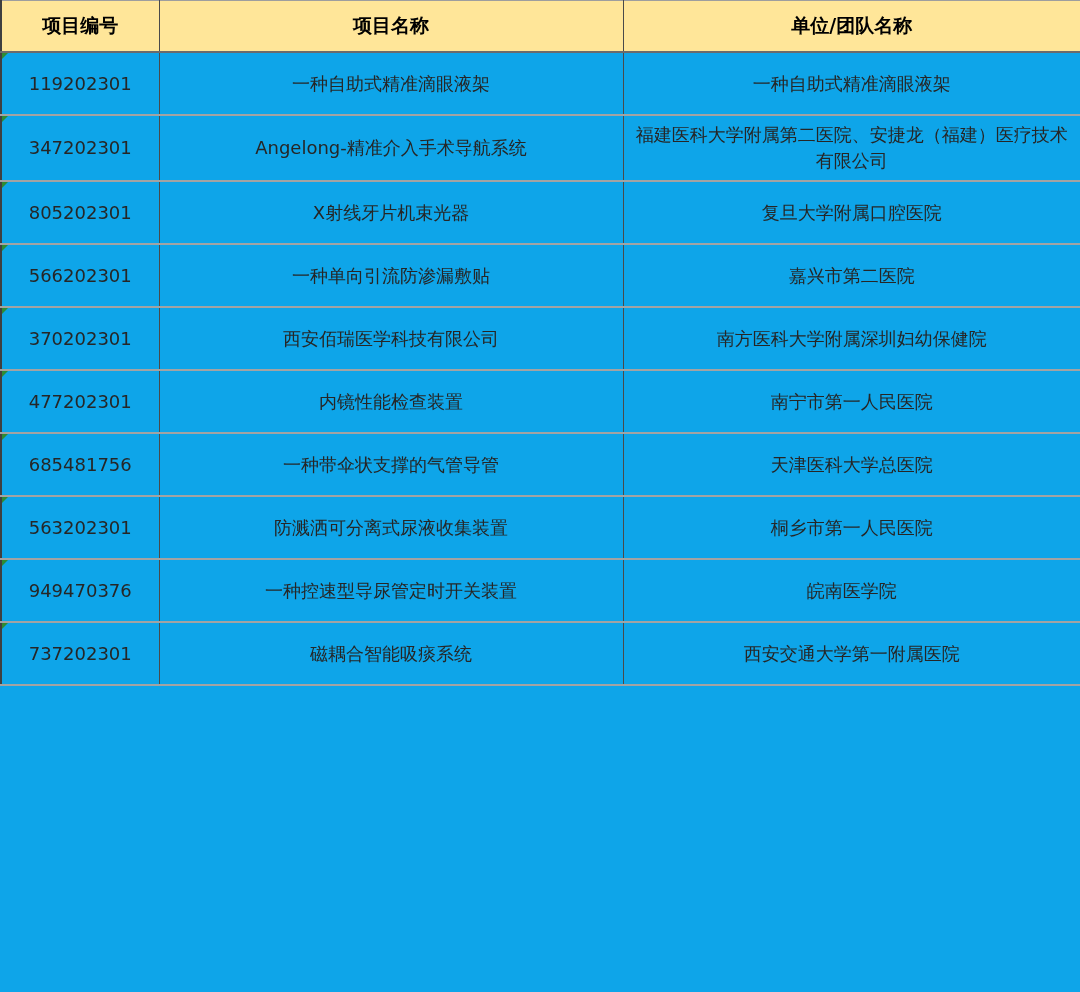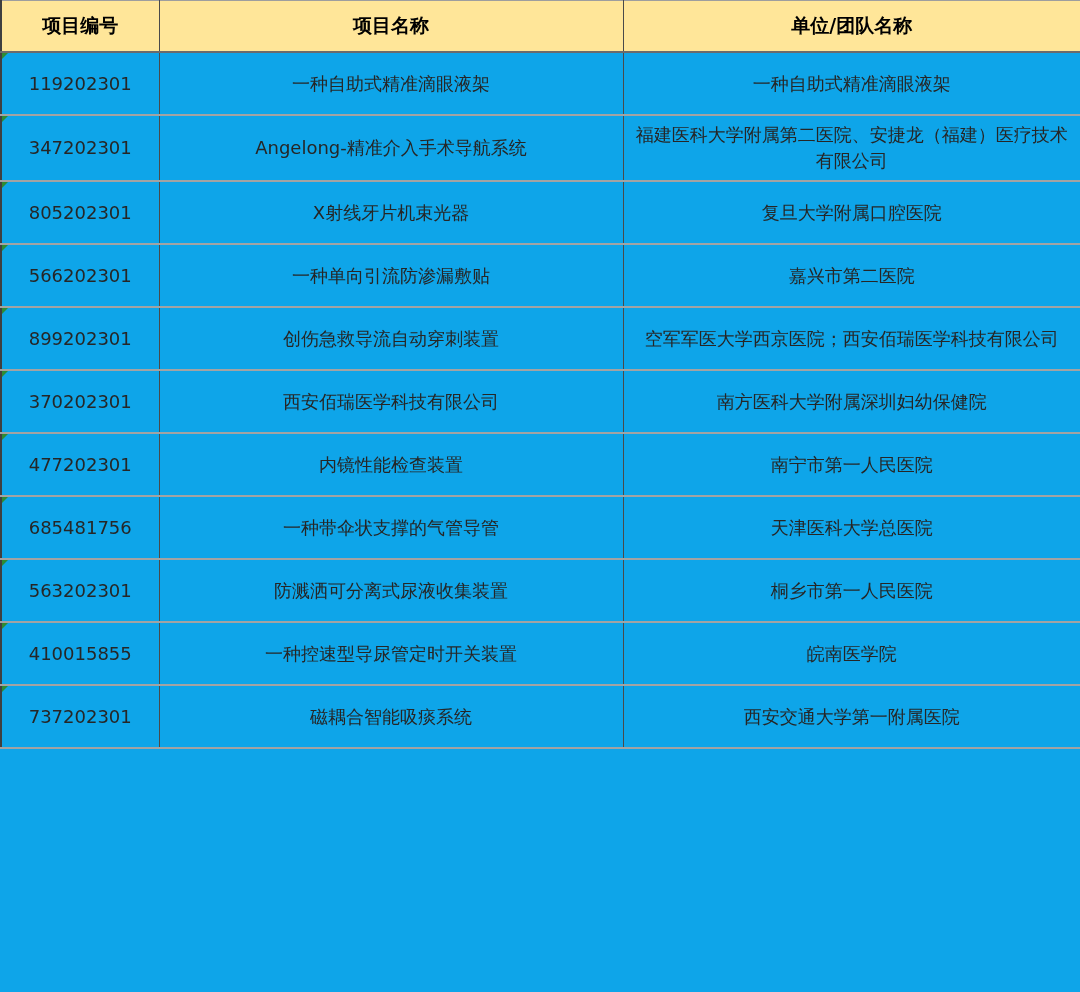--- a/index.html
+++ b/index.html
@@ -98,46 +98,41 @@
           <td class="id-cell">805202301</td>
           <td>X射线牙片机束光器</td>
           <td>复旦大学附属口腔医院</td>
         </tr>
         <tr>
           <td class="id-cell">566202301</td>
           <td>一种单向引流防渗漏敷贴</td>
           <td>嘉兴市第二医院</td>
         </tr>
         <tr>
-          <td class="id-cell">899202301</td>
-          <td>创伤急救导流自动穿刺装置</td>
-          <td>空军军医大学西京医院；西安佰瑞医学科技有限公司</td>
-        </tr>
-        <tr>
           <td class="id-cell">370202301</td>
           <td>西安佰瑞医学科技有限公司</td>
           <td>南方医科大学附属深圳妇幼保健院</td>
         </tr>
         <tr>
           <td class="id-cell">477202301</td>
           <td>内镜性能检查装置</td>
           <td>南宁市第一人民医院</td>
         </tr>
         <tr>
           <td class="id-cell">685481756</td>
           <td>一种带伞状支撑的气管导管</td>
           <td>天津医科大学总医院</td>
         </tr>
         <tr>
           <td class="id-cell">563202301</td>
           <td>防溅洒可分离式尿液收集装置</td>
           <td>桐乡市第一人民医院</td>
         </tr>
         <tr>
-          <td class="id-cell">410015855</td>
+          <td class="id-cell">949470376</td>
           <td>一种控速型导尿管定时开关装置</td>
           <td>皖南医学院</td>
         </tr>
         <tr>
           <td class="id-cell">737202301</td>
           <td>磁耦合智能吸痰系统</td>
           <td>西安交通大学第一附属医院</td>
         </tr>
       </tbody>
   </table>

